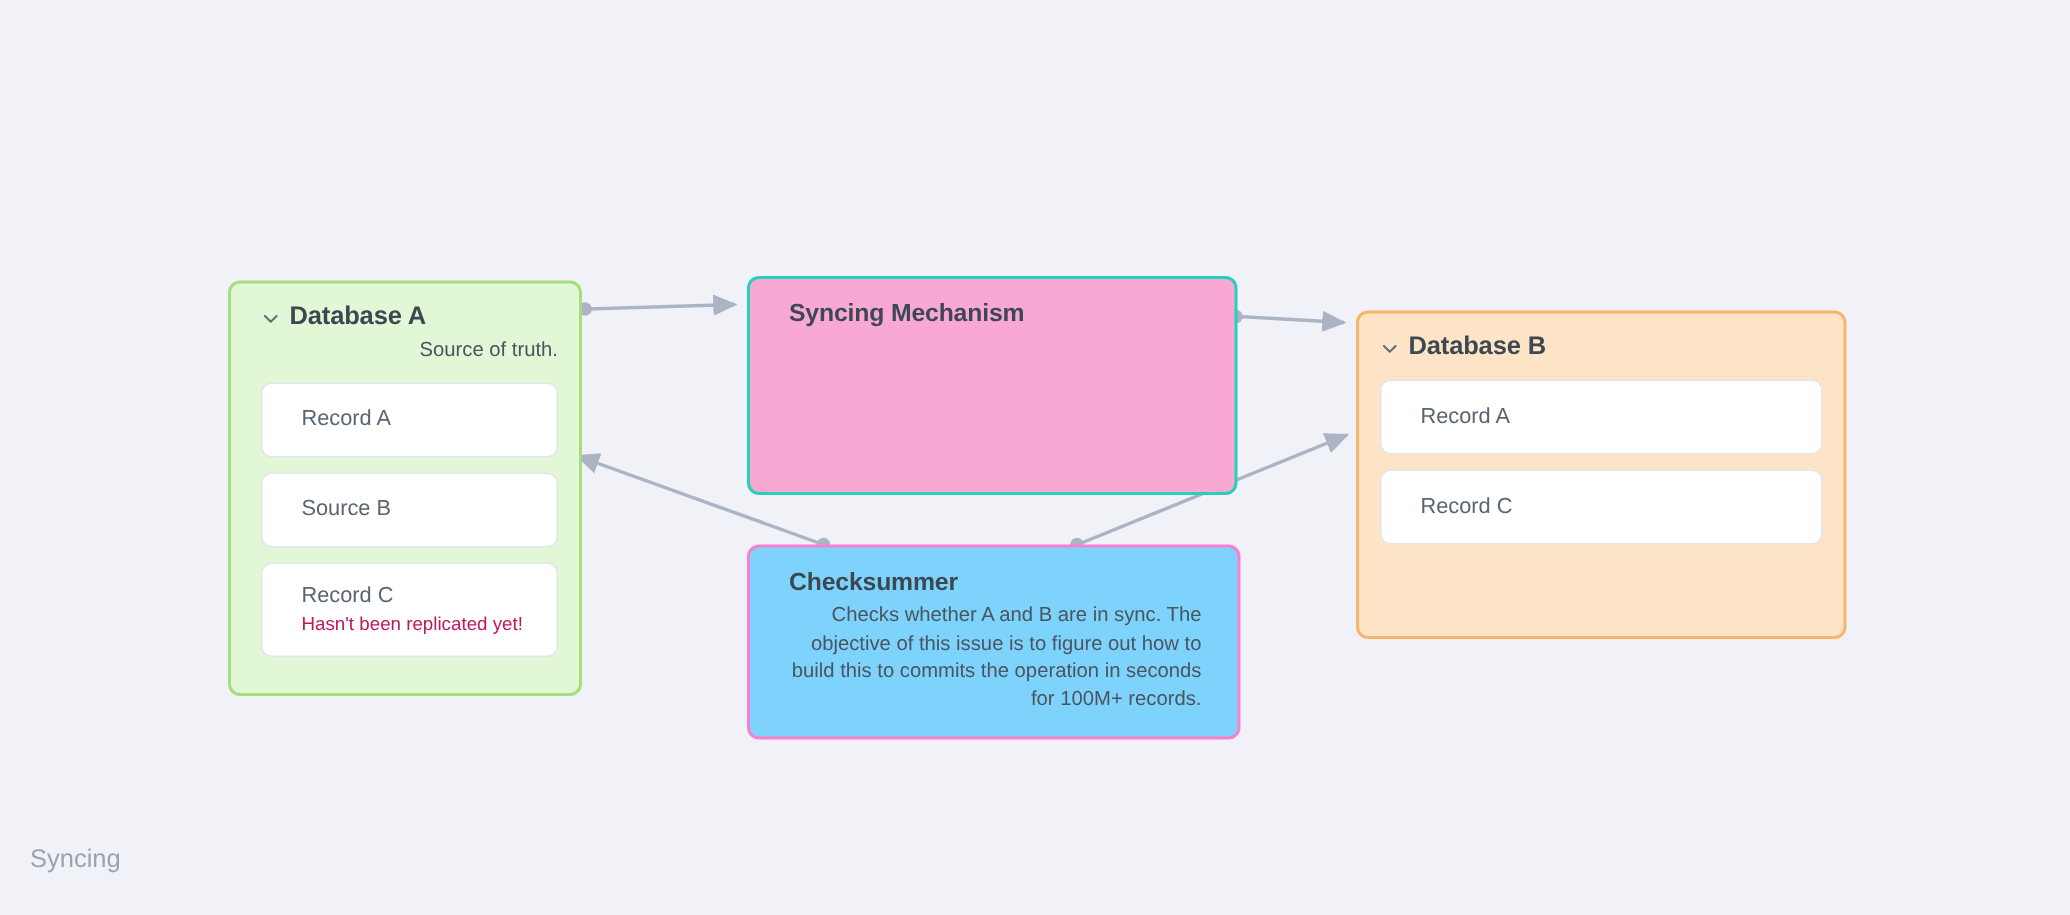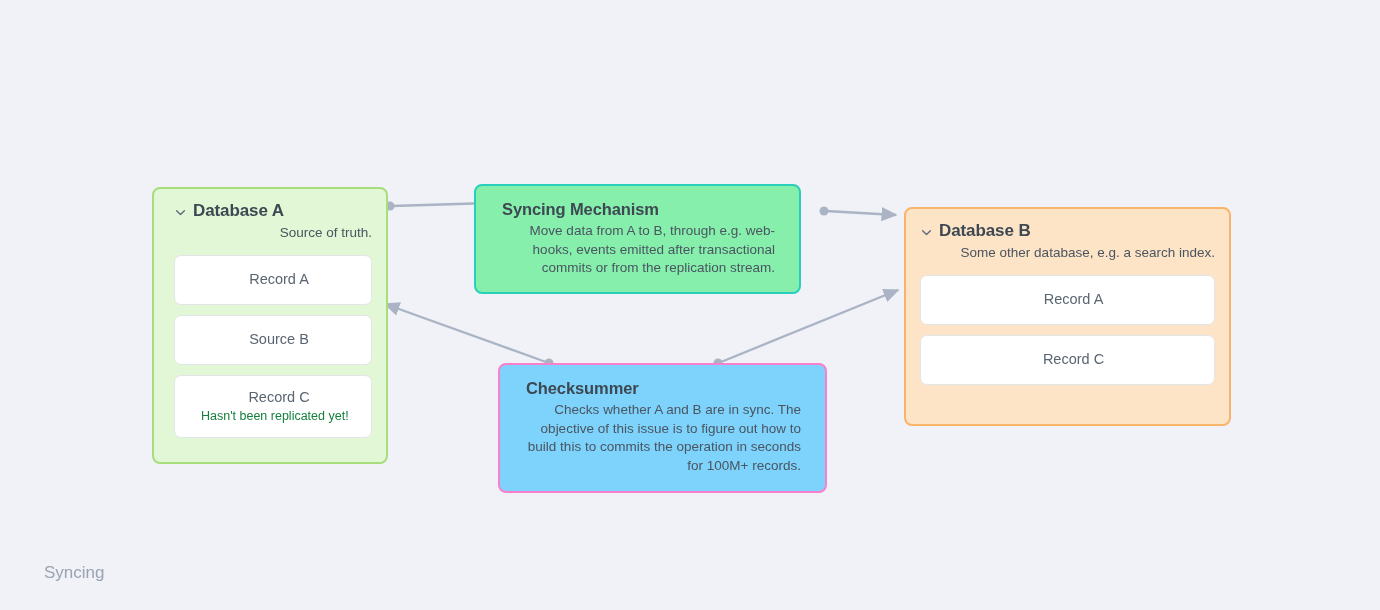--- a/index.html
+++ b/index.html
@@ -86,53 +86,52 @@
     padding: 12px 14px 12px 26px;
     min-height: 50px;
     display: flex;
     flex-direction: column;
     justify-content: center;
   }
   .record-title {
     font-size: 14.5px;
     color: #5a6572;
     line-height: 19px;
-    text-align: center;
   }
   .record-sub {
     font-size: 12.5px;
-    color: #15803d;
+    color: #be185d;
     line-height: 17px;
     margin-top: 1px;
   }
 
   
   .node.leaf {
     padding: 13px 24px 13px 26px;
   }
   .node.leaf .node-title {
     font-size: 16.5px;
   }
   .node.leaf .node-desc {
     margin-top: 3px;
   }
 
   
   #node-db-a       { left: 152px; top: 187px;  width: 236px; height: 277px;
                      background: #e2f7d5; border-color: #a8dd7c; padding-left: 20px; }
-  #node-sync       { left: 474px; top: 184px;  width: 327px; height: 110px;
-                     background: #86efac; border-color: #28d0bc; }
+  #node-sync       { left: 498px; top: 184px;  width: 327px; height: 146px;
+                     background: #f9a8d4; border-color: #28d0bc; }
   #node-checksum   { left: 498px; top: 363px;  width: 329px; height: 130px;
                      background: #7dd3fc; border-color: #fa80cd; }
   #node-db-b       { left: 904px; top: 207px;  width: 327px; height: 219px;
                      background: #fde4c7; border-color: #f9b46b; }
 
   #canvas-label {
     position: absolute;
-    left: 44px;
+    left: 20px;
     top: 563px;
     font-size: 17px;
     color: #9aa3b2;
     z-index: 2;
   }
 </style>
 </head>
 <body>
 
 <div id="canvas">
@@ -183,36 +182,34 @@
       </div>
       <div class="record">
         <div class="record-title">Record C</div>
         <div class="record-sub">Hasn't been replicated yet!</div>
       </div>
     </div>
   </div>
 
   <div class="node leaf" id="node-sync">
     <div class="node-title">Syncing Mechanism</div>
-    <div class="node-desc">Move data from A to B, through e.g. web-hooks, events emitted after transactional commits or from the replication stream.</div>
   </div>
 
   <div class="node leaf" id="node-checksum">
     <div class="node-title">Checksummer</div>
     <div class="node-desc">Checks whether A and B are in sync. The objective of this issue is to figure out how to build this to commits the operation in seconds for 100M+ records.</div>
   </div>
 
   <div class="node container" id="node-db-b">
     <div class="node-header">
       <svg class="chev" viewBox="0 0 16 16" xmlns="http://www.w3.org/2000/svg">
         <path d="M3.2 5.8 L8 10.4 L12.8 5.8" fill="none" stroke="#5f6b78" stroke-width="1.7" stroke-linecap="round" stroke-linejoin="round"></path>
       </svg>
       <span class="node-title">Database B</span>
     </div>
-    <div class="node-desc">Some other database, e.g. a search index.</div>
 
     <div class="records">
       <div class="record">
         <div class="record-title">Record A</div>
       </div>
       <div class="record">
         <div class="record-title">Record C</div>
       </div>
     </div>
   </div>

